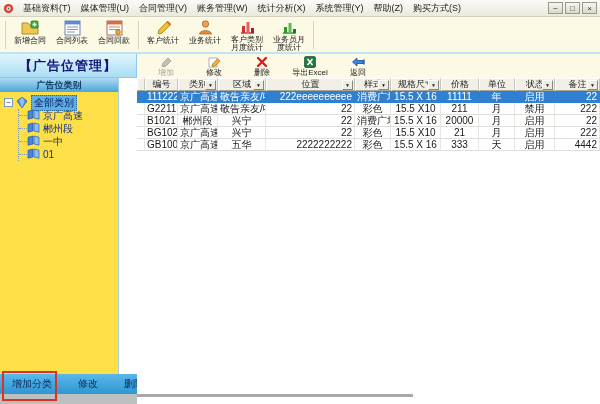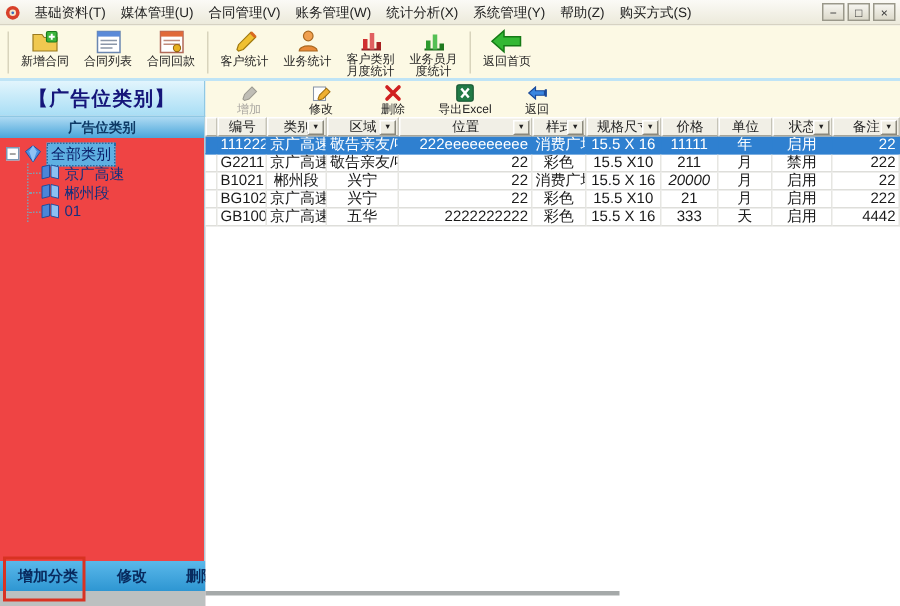--- a/index.html
+++ b/index.html
@@ -50,22 +50,22 @@
   #actionbar{
     position:absolute; left:137px; top:0; right:0; height:24px;
     background:#fcf9e4; display:flex; align-items:center; padding-left:8px; gap:6px;
   }
   .ab-btn{ display:flex; flex-direction:column; align-items:center; width:42px; cursor:pointer; }
   .ab-btn .aicon{ height:13px; display:flex; align-items:center; }
   .ab-btn .alabel{ font-size:8px; line-height:9px; color:#222; white-space:nowrap; }
   .ab-btn.disabled .alabel{ color:#a9a6a0; }
   
   #sidebar{
-    position:absolute; left:0; top:78px; width:137px; height:326px;
-    background:#ef4444; border-right:1px solid #a9cede;
+    position:absolute; left:0; top:78px; width:119px; height:326px;
+    background:#fde047; border-right:1px solid #a9cede;
   }
   #sidebar-header{
     height:14px; background:linear-gradient(#aedaf3,#4aa6da);
     font-size:9px; font-weight:bold; color:#0e3a66; text-align:center; line-height:14px;
   }
   #tree{ padding:4px 2px 0 4px; font-size:10px; color:#15307e; }
   .tree-root-row{ display:flex; align-items:center; gap:3px; height:13px; }
   .expander{
     width:9px; height:9px; background:#fff; border:1px solid #7a9ab8;
     font-size:8px; line-height:7px; text-align:center; color:#333; flex:0 0 auto; cursor:pointer;
@@ -79,21 +79,21 @@
   .tree-child{ display:flex; align-items:center; height:13px; cursor:pointer; }
   .tree-dash{ width:8px; height:0; border-top:1px dotted #8899aa; flex:0 0 auto; }
   .book-icon{ width:13px; height:11px; margin-right:3px; flex:0 0 auto; }
   .tree-child-label{ white-space:nowrap; }
   #sidebar-footer{
     position:absolute; left:0; top:296px; width:137px; height:20px;
     background:linear-gradient(#5ab8ea,#2e96d2);
     display:flex; align-items:center;
   }
   .sf-btn{
-    font-size:10px; font-weight:bold; color:#082a5e; cursor:pointer;
+    font-size:10px; font-weight:normal; color:#082a5e; cursor:pointer;
     padding:2px 6px; white-space:nowrap;
   }
   .sf-btn:nth-child(1){ margin-left:6px; }
   .sf-btn:nth-child(2){ margin-left:14px; }
   .sf-btn:nth-child(3){ margin-left:14px; }
   #sidebar-base{
     position:absolute; left:0; top:316px; width:137px; height:10px; background:#bcc0c0;
   }
   
   #main{
@@ -227,33 +227,25 @@
           <path d="M2 14 H15" stroke="#1a6a1a" stroke-width="1.2"></path>
           <rect x="3" y="8" width="3" height="6" fill="#2e9a2e"></rect>
           <rect x="7.5" y="4" width="3" height="10" fill="#55c055"></rect>
           <rect x="12" y="10" width="3" height="4" fill="#1f7a1f"></rect>
         </svg>
       </span>
       <div class="tlabel">业务员月
 度统计</div>
     </div>
     <div class="tb-sep"></div>
-    <div class="tb-btn">
-      <span class="ticon">
-        <svg width="22" height="17" viewBox="0 0 22 17">
-          <path d="M9 1.5 L9 5.5 L20 5.5 L20 11.5 L9 11.5 L9 15.5 L1 8.5 Z" fill="#34b834" stroke="#157a15" stroke-width="1"></path>
-        </svg>
-      </span>
-      <div class="tlabel">返回首页</div>
-    </div>
   </div>
 
 <div id="titlestrip">
   <div id="page-title-box">
-    <span id="page-title">【广告位类别】</span>
+    <span id="page-title">【广告位管理】</span>
   </div>
   <div id="actionbar">
       <div class="ab-btn disabled">
         <span class="aicon">
           <svg width="13" height="12" viewBox="0 0 13 12">
             <path d="M2 10 L3 7 L8 2 L11 5 L6 10 L3 11 Z" fill="#c0beb6" stroke="#9a988e" stroke-width="0.7"></path>
           </svg>
         </span>
         <div class="alabel">增加</div>
       </div>
@@ -322,20 +314,28 @@
               <path d="M12 2.2 L7 1 L7 9 L12 10.2 Z" fill="#8cc0f2" stroke="#1a4a9a" stroke-width="0.6"></path>
             </svg></span>
           <span class="tree-child-label">郴州段</span>
         </div>
         <div class="tree-child">
           <span class="tree-dash"></span>
           <span><svg class="book-icon" viewBox="0 0 13 11">
               <path d="M1 2.2 L6 1 L6 9 L1 10.2 Z" fill="#4a86d8" stroke="#1a4a9a" stroke-width="0.6"></path>
               <path d="M12 2.2 L7 1 L7 9 L12 10.2 Z" fill="#8cc0f2" stroke="#1a4a9a" stroke-width="0.6"></path>
             </svg></span>
+          <span class="tree-child-label">一中</span>
+        </div>
+        <div class="tree-child">
+          <span class="tree-dash"></span>
+          <span><svg class="book-icon" viewBox="0 0 13 11">
+              <path d="M1 2.2 L6 1 L6 9 L1 10.2 Z" fill="#4a86d8" stroke="#1a4a9a" stroke-width="0.6"></path>
+              <path d="M12 2.2 L7 1 L7 9 L12 10.2 Z" fill="#8cc0f2" stroke="#1a4a9a" stroke-width="0.6"></path>
+            </svg></span>
           <span class="tree-child-label">01</span>
         </div>
       </div>
   </div>
   <div id="sidebar-footer">
       <div class="sf-btn">增加分类</div>
       <div class="sf-btn">修改</div>
       <div class="sf-btn">删除</div>
     </div>
   <div id="sidebar-base"></div>
@@ -412,21 +412,21 @@
         <div class="gr-cell al-left" style="width: 45px;">222</div>
       </div>
       <div class="grid-row">
         <div class="gr-cell al-center" style="width: 8px;"></div>
         <div class="gr-cell al-center" style="width: 33px;">B1021</div>
         <div class="gr-cell al-center" style="width: 40px;">郴州段</div>
         <div class="gr-cell al-center" style="width: 48px;">兴宁</div>
         <div class="gr-cell al-left" style="width: 89px;">22</div>
         <div class="gr-cell al-center" style="width: 36px;">消费广场</div>
         <div class="gr-cell al-center" style="width: 50px;">15.5 X 16</div>
-        <div class="gr-cell al-center" style="width: 38px; font-style: italic;">20000</div>
+        <div class="gr-cell al-center" style="width: 38px;">20000</div>
         <div class="gr-cell al-center" style="width: 36px;">月</div>
         <div class="gr-cell al-center" style="width: 40px;">启用</div>
         <div class="gr-cell al-left" style="width: 45px;">22</div>
       </div>
       <div class="grid-row">
         <div class="gr-cell al-center" style="width: 8px;"></div>
         <div class="gr-cell al-center" style="width: 33px;">BG1021</div>
         <div class="gr-cell al-center" style="width: 40px;">京广高速</div>
         <div class="gr-cell al-center" style="width: 48px;">兴宁</div>
         <div class="gr-cell al-left" style="width: 89px;">22</div>

